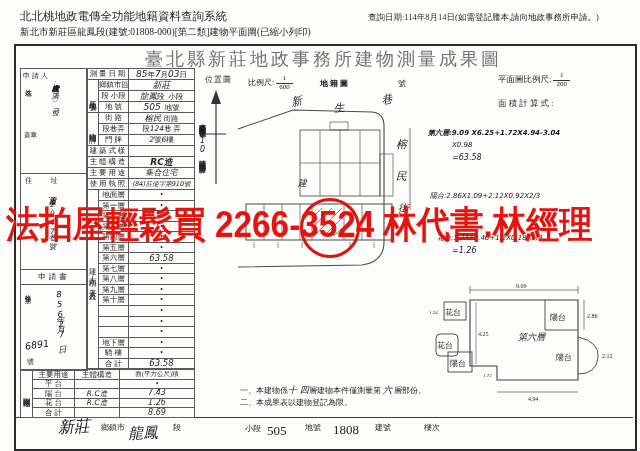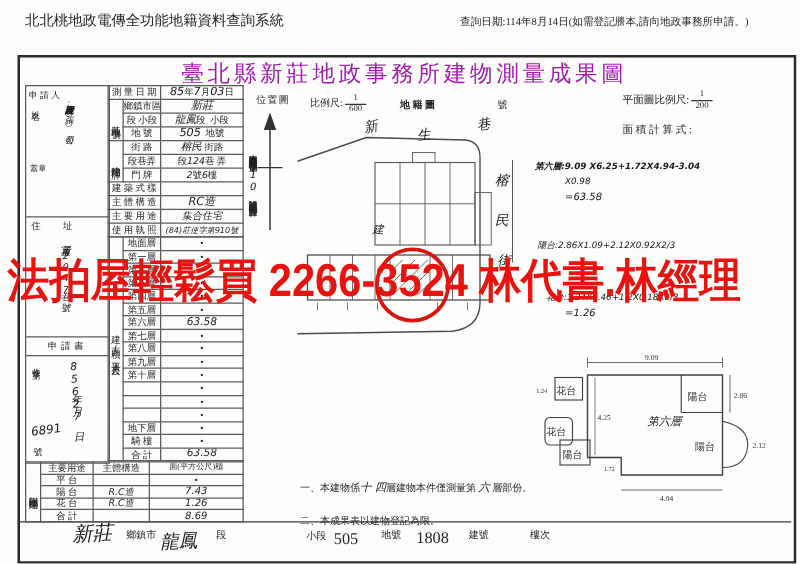--- a/index.html
+++ b/index.html
@@ -28,25 +28,26 @@
   svg text{font-family:"Liberation Serif",serif;fill:#2a2a2a;}
   svg .hwt{font-family:"DejaVu Sans",sans-serif;font-style:italic;fill:#1a1a1e;}
 </style>
 </head>
 <body>
 
 <div id="doc">
 
   <div class="abs print" style="left:20px;top:9px;font-size:11.5px;text-align:right;">北北桃地政電傳全功能地籍資料查詢系統</div>
   <div class="abs print" style="left:368px;top:12px;font-size:8.5px;">查詢日期:114年8月14日(如需登記謄本,請向地政事務所申請。)</div>
+  <div class="abs print" style="left:20px;top:26px;font-size:9.5px;">新北市新莊區龍鳳段(建號:01808-000)[第二類]建物平面圖(已縮小列印)</div>
 
   <div class="abs frame" style="left:14px;top:44px;width:619px;height:403px;"></div>
   <div class="abs" style="left:14px;top:417px;width:619px;border-top:1.5px solid #3a3a3a;"></div>
 
-  <div class="abs print" style="left:14px;top:47px;width:619px;text-align:center;font-size:18px;letter-spacing:3px;color:#a21caf;">臺北縣新莊地政事務所建物測量成果圖</div>
+  <div class="abs print" style="left:14px;top:47px;width:619px;text-align:center;font-size:18px;letter-spacing:3px;color:#737373;">臺北縣新莊地政事務所建物測量成果圖</div>
 
   <div class="abs" style="left:20px;top:68px;width:66px;height:301px;border:1px solid #5a5a5a;">
     <div class="abs print" style="left:2px;top:2px;font-size:7px;letter-spacing:2px;">申請人</div>
     <div class="abs vlabel print" style="left:2px;top:14px;height:30px;">姓名</div>
     <div class="abs hw vtext" style="left:30px;top:10px;height:88px;font-size:7px;line-height:1;">泰宏建設代理人:張○○公司</div>
     <div class="abs print" style="left:3px;top:62px;font-size:6.5px;">蓋章</div>
     <div class="abs" style="left:0;top:104px;width:100%;border-top:1px solid #5a5a5a;"></div>
     <div class="abs print" style="left:4px;top:107px;width:58px;font-size:7.5px;letter-spacing:8px;">住 址</div>
     <div class="abs hw vtext" style="left:26px;top:122px;height:74px;font-size:7.5px;">三重市…204巷7號</div>
     <div class="abs" style="left:0;top:200px;width:100%;border-top:1px solid #5a5a5a;"></div>
@@ -94,21 +95,21 @@
     <tr>
       <td>門 牌</td>
       <td><span class="hw">2</span><span>號</span><span class="hw">6</span><span>樓</span></td>
     </tr>
     <tr>
           <td colspan="2">建 築 式 樣</td>
           <td></td>
         </tr>
     <tr>
           <td colspan="2">主 體 構 造</td>
-          <td class="hw" style="font-size:9px;">RC造</td>
+          <td class="hw" style="font-size:9px;font-weight:bold;">RC造</td>
         </tr>
     <tr>
           <td colspan="2">主 要 用 途</td>
           <td class="hw" style="font-size:8px;">集合住宅</td>
         </tr>
     <tr>
           <td colspan="2">使 用 執 照</td>
           <td class="hw" style="font-size:6.5px;">(84)莊使字第910號</td>
         </tr>
   </tbody>
@@ -331,21 +332,21 @@
     <text x="50" y="56" font-size="6">4.25</text>
     <text x="55" y="97" font-size="5">1.72</text>
     <line x1="69" y1="112" x2="150" y2="112" stroke="#555" stroke-width="0.7"></line>
     <text x="100" y="121" font-size="6">4.94</text>
     <text class="hwt" x="90" y="60" font-size="9">第六層</text>
   </svg>
 
   <div class="abs note print" style="left:240px;top:384px;">
     <span>一、本建物係</span><span class="hw" style="font-size:9px;">十 四</span><span>層建物本件僅測量第 </span><span class="hw" style="font-size:9px;">六</span><span> 層部份。</span>
   </div>
-  <div class="abs note print" style="left:240px;top:411px;">二、本成果表以建物登記為限。</div>
+  <div class="abs note print" style="left:240px;top:397px;">二、本成果表以建物登記為限。</div>
 
   <div class="abs hw" style="left:58px;top:417px;font-size:16px;transform:rotate(-3deg);">新莊</div>
   <div class="abs print" style="left:101px;top:422px;font-size:8px;">鄉鎮市</div>
   <div class="abs hw" style="left:128px;top:424px;font-size:15px;transform:rotate(-2deg);">龍鳳</div>
   <div class="abs print" style="left:173px;top:422px;font-size:8px;">段</div>
   <div class="abs print" style="left:245px;top:423px;font-size:8px;">小段</div>
   <div class="abs print" style="left:267px;top:423px;font-size:13px;">505</div>
   <div class="abs print" style="left:305px;top:422px;font-size:8px;">地號</div>
   <div class="abs print" style="left:333px;top:422px;font-size:13px;">1808</div>
   <div class="abs print" style="left:375px;top:422px;font-size:8px;">建號</div>

